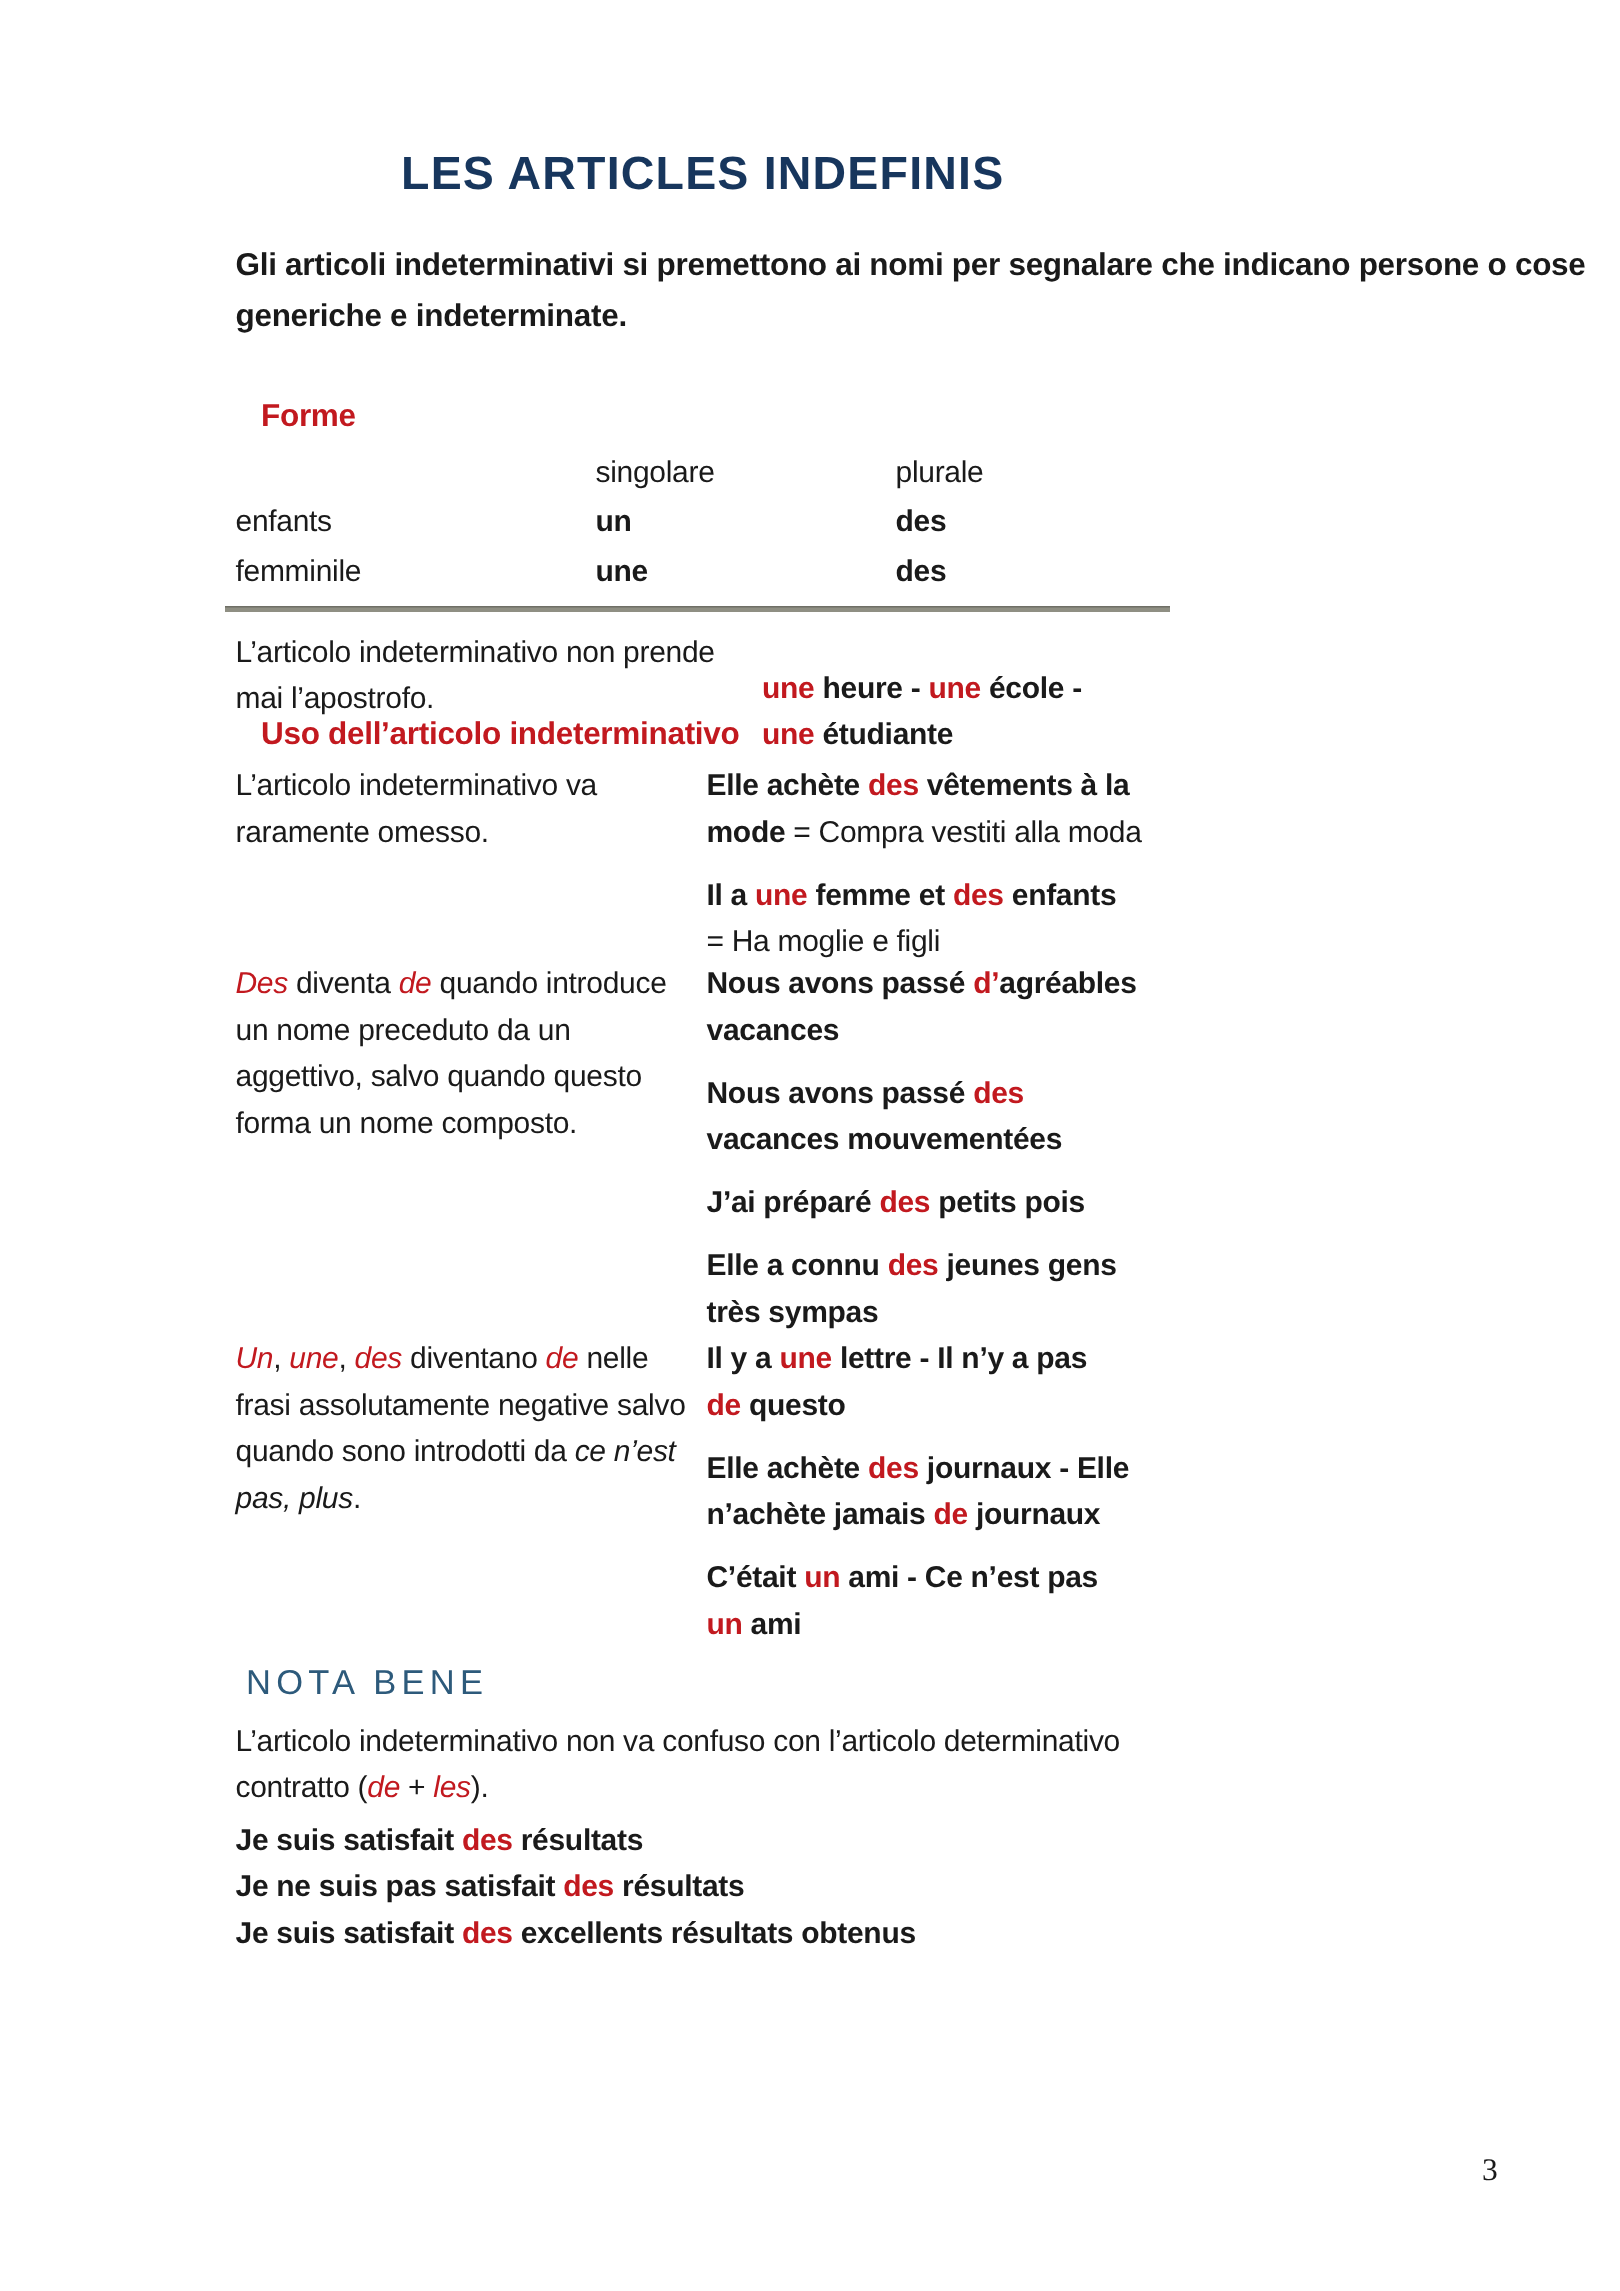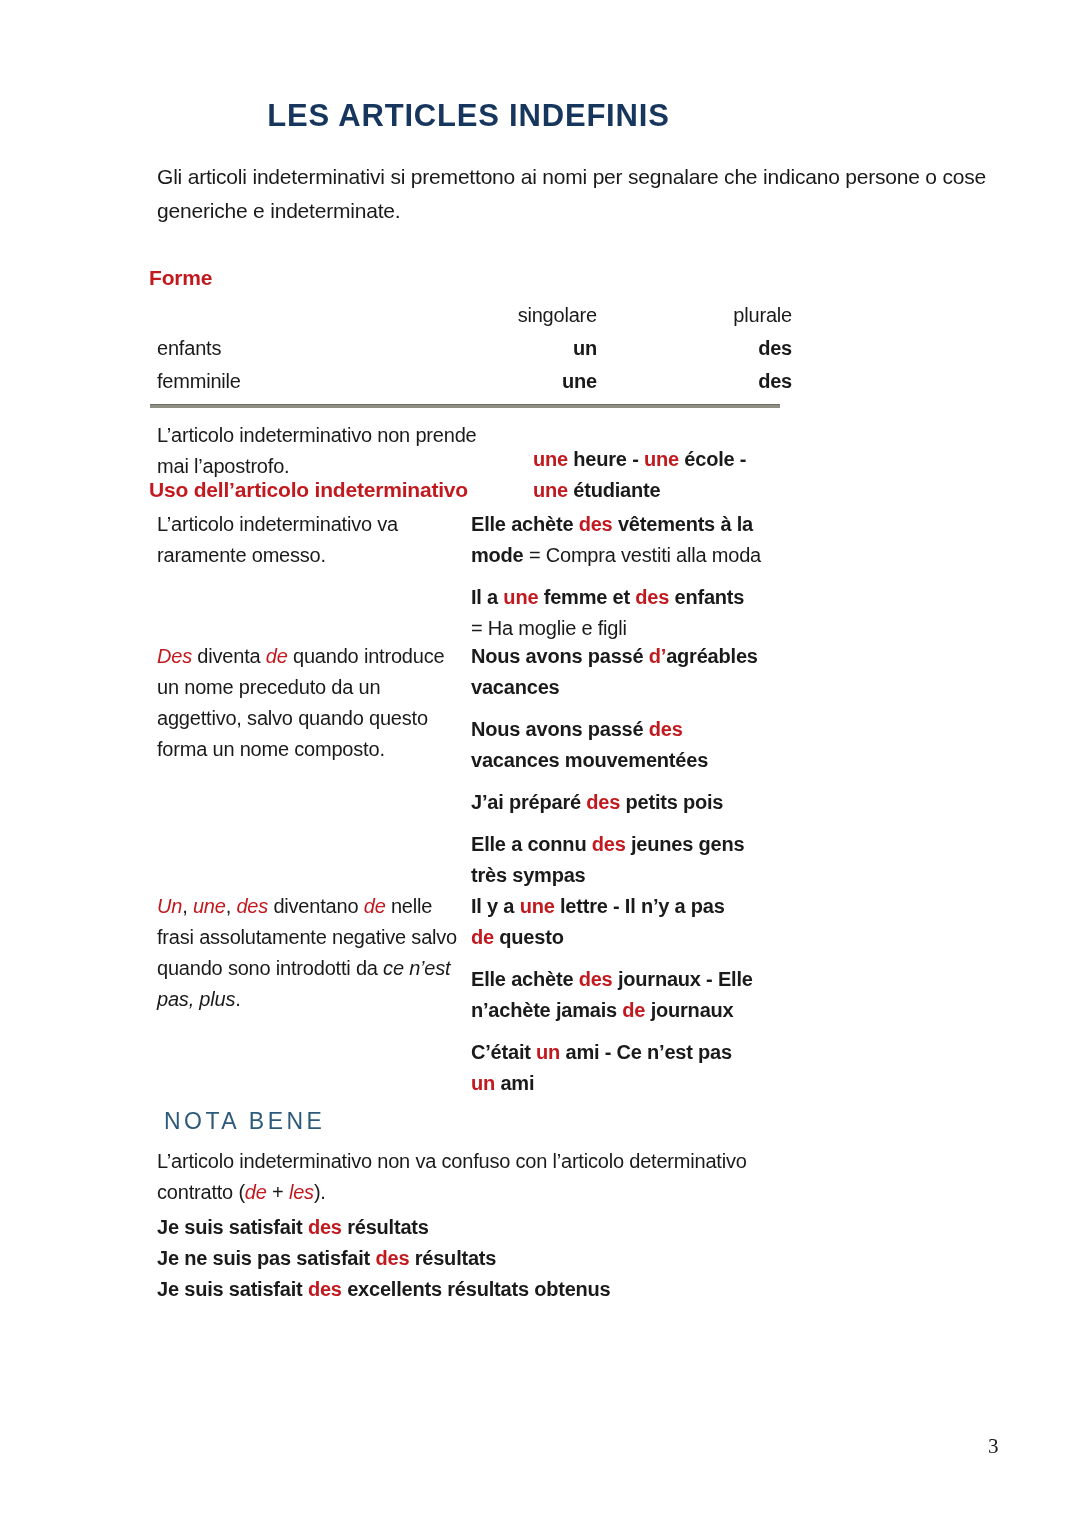--- a/index.html
+++ b/index.html
@@ -21,49 +21,49 @@
   .abs{position:absolute;}
 
   .doc-title{
     top:98px;left:157px;width:623px;
     text-align:center;
     font-size:31px;font-weight:700;color:var(--navy);
     letter-spacing:0.8px;
   }
   .intro{
     top:160px;left:157px;
-    font-size:21px;font-weight:400;line-height:34px;
+    font-size:21px;font-weight:700;line-height:34px;
   }
   .red-heading{
-    left:149px;font-size:21px;font-weight:700;color:var(--red);
+    left:174px;font-size:21px;font-weight:700;color:var(--red);
   }
   .forme-heading{top:266px;}
   .uso-heading{top:478px;}
 
   .forme-table{
     top:299px;left:157px;width:635px;
     display:grid;grid-template-columns:240px 200px 195px;
     font-size:20px;line-height:33px;
   }
   .tcell{display:block;}
-  .tcell.center{text-align:right;}
+  .tcell.center{text-align:left;}
   .tcell.bold{font-weight:700;}
 
   .divider{
     top:404px;left:150px;width:630px;height:4px;
     background:var(--divider);
     border-top:1px solid #6f6f66;
   }
 
   .tworow{
     left:157px;width:645px;
     display:grid;grid-template-columns:314px 1fr;
     font-size:20px;line-height:31px;
   }
-  .row-apostrophe{top:420px;gap:25px;}
+  .row-apostrophe{top:420px;}
   .row-omission{top:509px;}
   .row-desde{top:641px;}
   .row-negative{top:891px;}
   .leftcol{white-space:pre;}
   .rightcol{white-space:pre;}
   .rightcol p{white-space:pre;margin:0 0 11px 0;line-height:31px;}
   .rightcol p:last-child{margin-bottom:0;}
   .indent37{padding-left:37px;margin-top:24px;}
 
   .seg-b{font-weight:700;}

